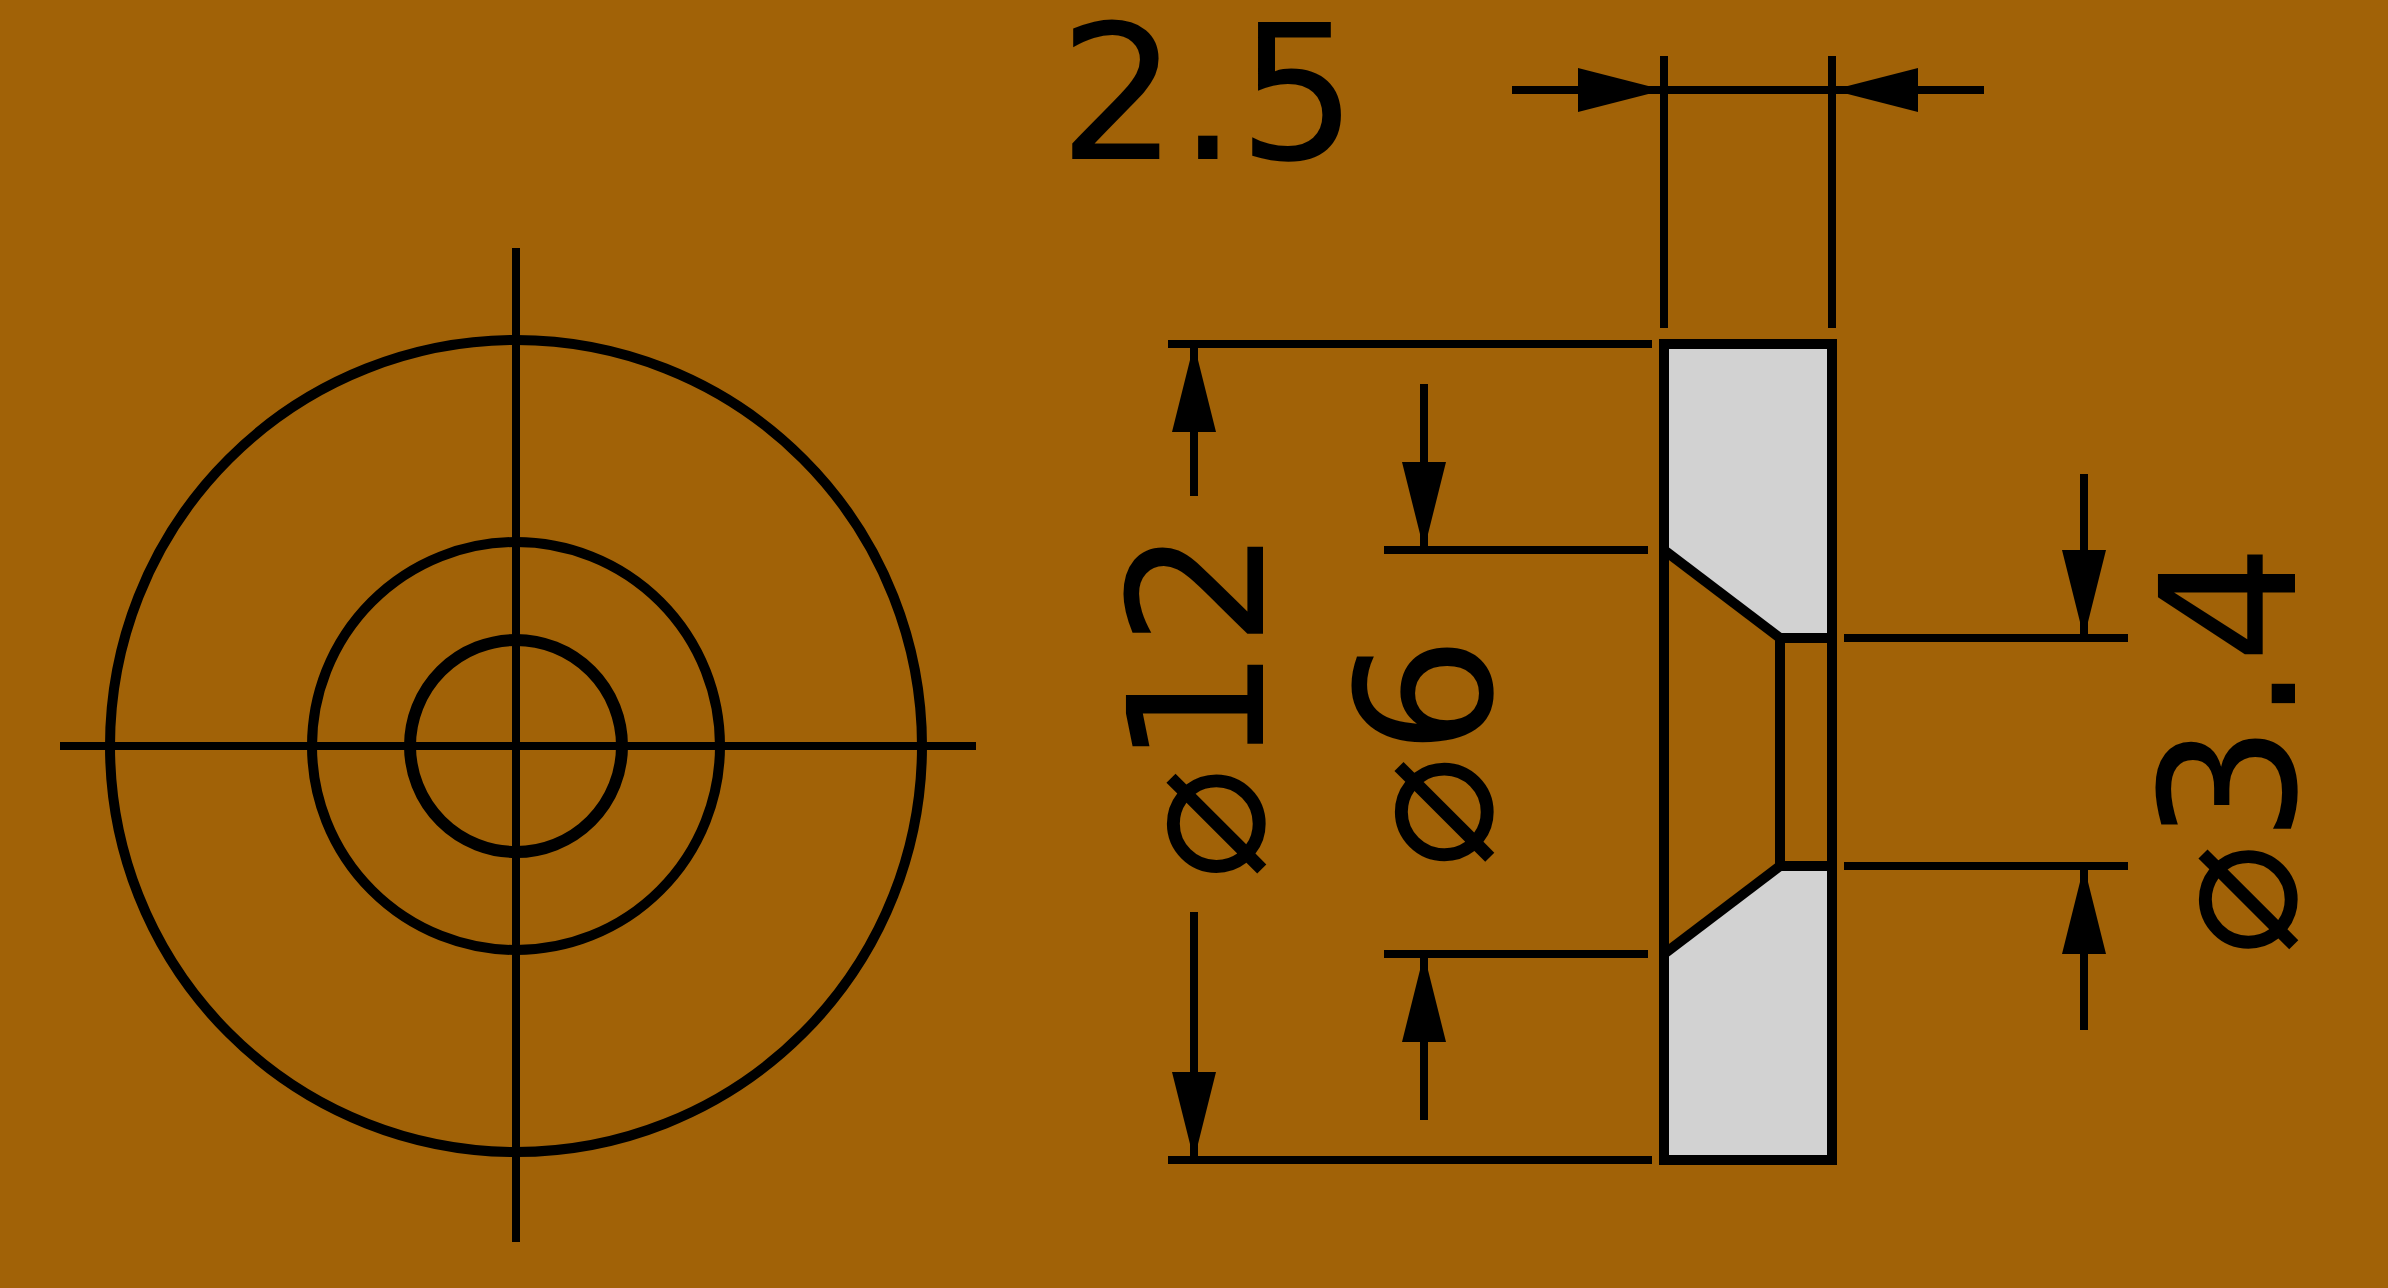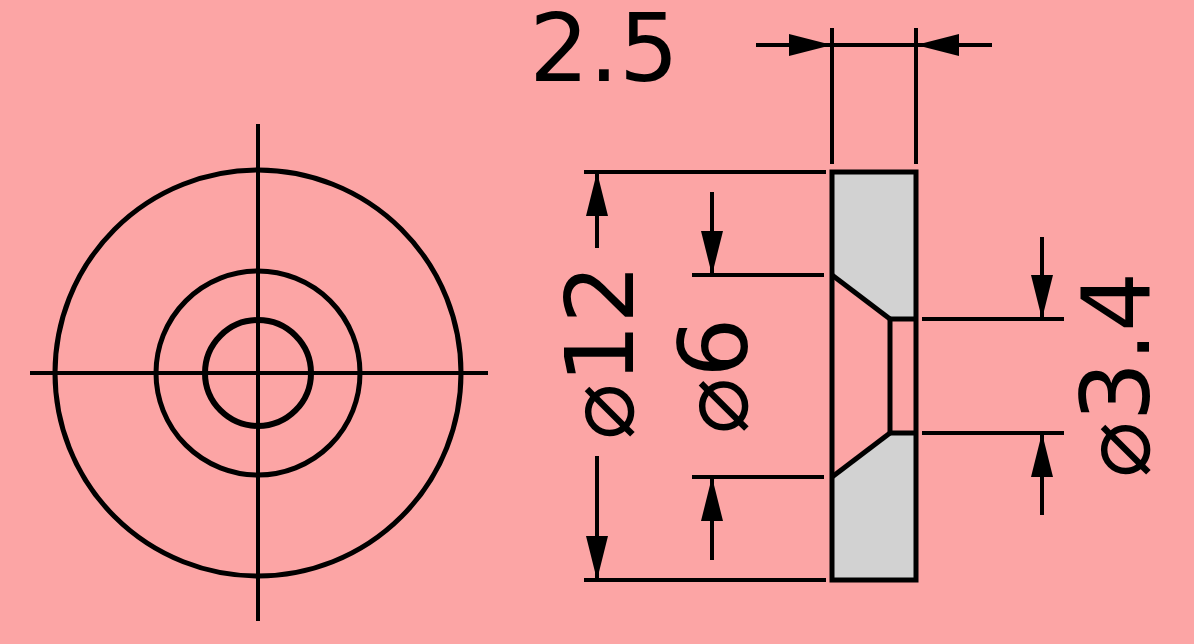--- a/index.html
+++ b/index.html
@@ -4,21 +4,21 @@
 <style>
   html,body{
     margin:0;
     padding:0;
     background:#ffffff;
   }
   .stage{
     position:relative;
     width:1194px;
     height:644px;
-    background:#fca5a5;
+    background:#a16207;
     overflow:hidden;
   }
   svg{display:block;}
   text{
     font-family:"DejaVu Sans","Liberation Sans",sans-serif;
     font-size:94px;
     fill:#000000;
   }
   .partline{stroke:#000000;stroke-width:5;fill:none;stroke-linecap:butt;}
   .thickline{stroke:#000000;stroke-width:6;fill:none;}

